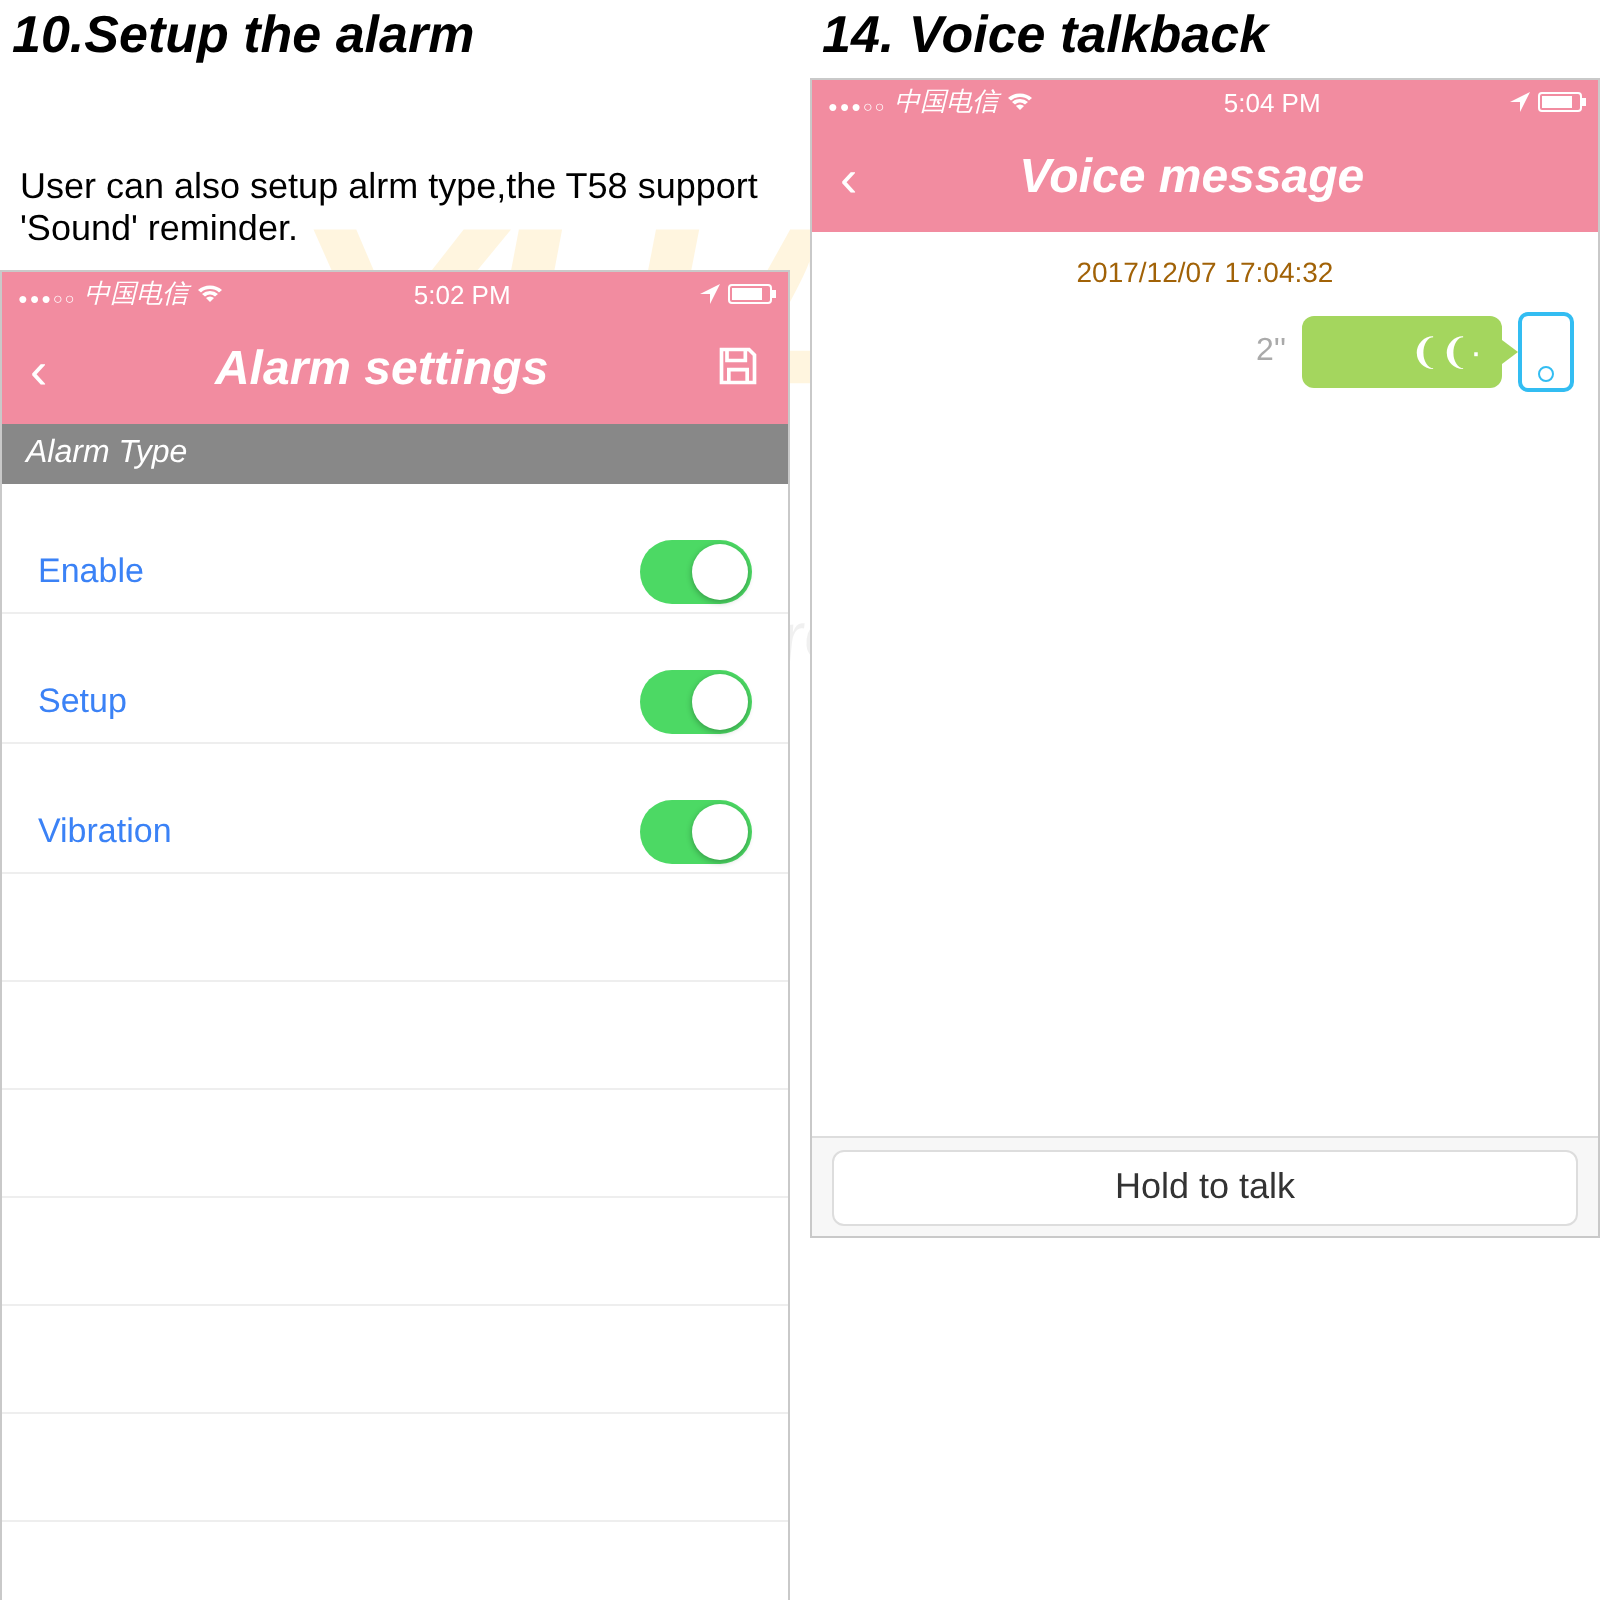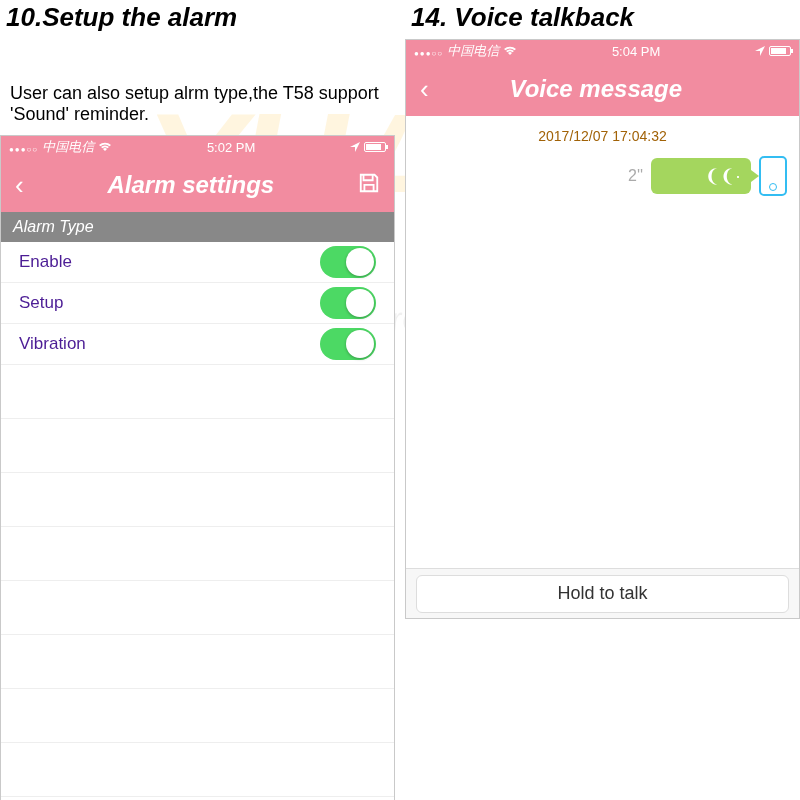--- a/index.html
+++ b/index.html
@@ -41,21 +41,21 @@
   display:flex; align-items:center; justify-content:space-between; padding:0 14px;
 }
 .nav-back { font-size:26px; font-weight:300; }
 .nav-title { font-size:24px; font-weight:600; font-style:italic; flex:1; text-align:center; }
 .save-icon { width:22px; height:22px; }
 
 .section-hdr { background:#888; color:#fff; font-size:16px; padding:6px 12px;font-style:italic; }
 
 .row {
   display:flex; align-items:center; justify-content:space-between;
-  padding:4px 18px; border-bottom:1px solid #eee; font-size:17px; color:#4c1d95;
+  padding:4px 18px; border-bottom:1px solid #eee; font-size:17px; color:#3b82f6;margin-top:24px;
 }
 .empty-row { height:54px; border-bottom:1px solid #eee; }
 
 .toggle { width:56px; height:32px; background:#4cd964; border-radius:16px; position:relative; }
 .toggle .knob { position:absolute; right:2px; top:2px; width:28px; height:28px; background:#fff; border-radius:50%; box-shadow:0 1px 3px rgba(0,0,0,0.3); }
 
 .chat-date { text-align:center; color:#a16207; font-size:14px; padding:12px 0 6px; }
 .bubble-wrap { display:flex; justify-content:flex-end; align-items:center; gap:8px; padding:6px 12px; }
 .bubble-dur { color:#aaa; font-size:16px; }
 .bubble { background:#a4d65e; border-radius:6px; width:100px; height:36px; display:flex; align-items:center; justify-content:flex-end; padding-right:10px; position:relative; }

